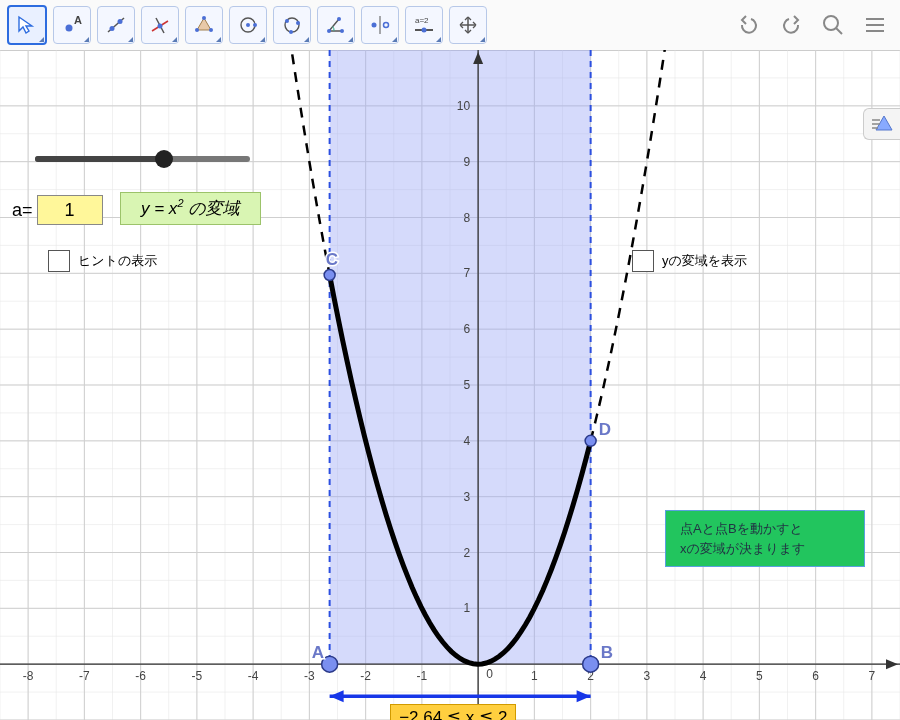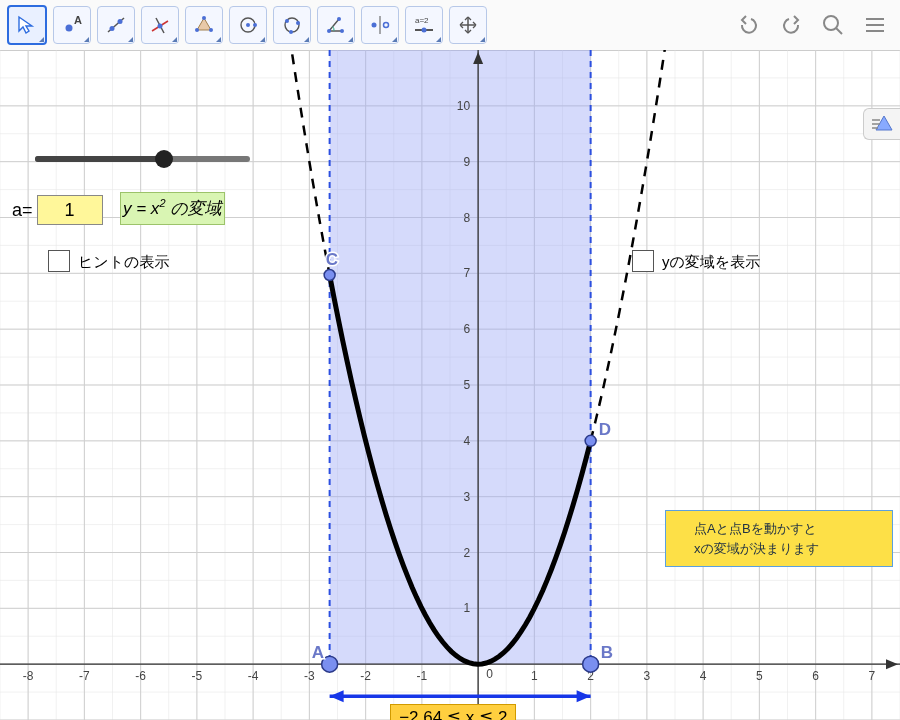--- a/index.html
+++ b/index.html
@@ -11,25 +11,25 @@
   .tool svg{overflow:visible}
   .tool .chev{position:absolute;right:1px;bottom:1px;width:0;height:0;border-left:5px solid transparent;border-bottom:5px solid #5a7bb5}
   .spacer{flex:1}
   .ibtn{width:34px;height:34px;margin:2px 4px;display:flex;align-items:center;justify-content:center;color:#888;cursor:pointer}
   .ibtn svg{stroke:#888;fill:none;stroke-width:2}
   
   #canvas-wrap{position:absolute;left:0;top:50px;width:900px;height:670px}
   
   .a-input{position:absolute;display:flex;align-items:center;font-size:18px}
   .a-input input{width:60px;height:26px;border:1px solid #888;background:#fff79a;text-align:center;font-size:18px;margin-left:4px}
-  .func-label{position:absolute;background:#d9f5b3;border:1px solid #9cc36a;padding:4px 2px;font-size:17px;font-style:italic}
+  .func-label{position:absolute;background:#d9f5b3;border:1px solid #9cc36a;padding:4px 20px;font-size:17px;font-style:italic}
   .func-label sup{font-size:11px}
-  .chk{position:absolute;display:flex;align-items:flex-end;font-size:15px}
+  .chk{position:absolute;display:flex;align-items:center;font-size:13px}
   .chk .box{width:20px;height:20px;border:1.5px solid #555;background:#fff;margin-right:8px;cursor:pointer}
-  .infobox{position:absolute;width:170px;background:#fde047;border:1px solid #5aa0e0;padding:8px 28px;font-size:13px;color:#234;line-height:1.5}
+  .infobox{position:absolute;width:170px;background:#22c55e;border:1px solid #5aa0e0;padding:8px 14px;font-size:13px;color:#234;line-height:1.5}
   .domain-label{position:absolute;background:#ffcf3f;border:1px solid #d19a00;padding:2px 8px;font-size:17px}
   .side-handle{position:absolute;right:0;top:58px;width:36px;height:30px;background:#f4f4f4;border:1px solid #ccc;border-right:none;border-radius:6px 0 0 6px;display:flex;align-items:center;justify-content:center;cursor:pointer}
   
   .slider-wrap{position:absolute;height:18px}
   .slider-track{position:absolute;left:0;right:0;top:6px;height:6px;background:#777;border-radius:3px}
   .slider-fill{position:absolute;left:0;top:6px;height:6px;background:#444;border-radius:3px}
   .slider-knob{position:absolute;top:0;width:18px;height:18px;border-radius:50%;background:#222;cursor:pointer;transform:translateX(-9px)}
 </style>
 </head>
 <body>

